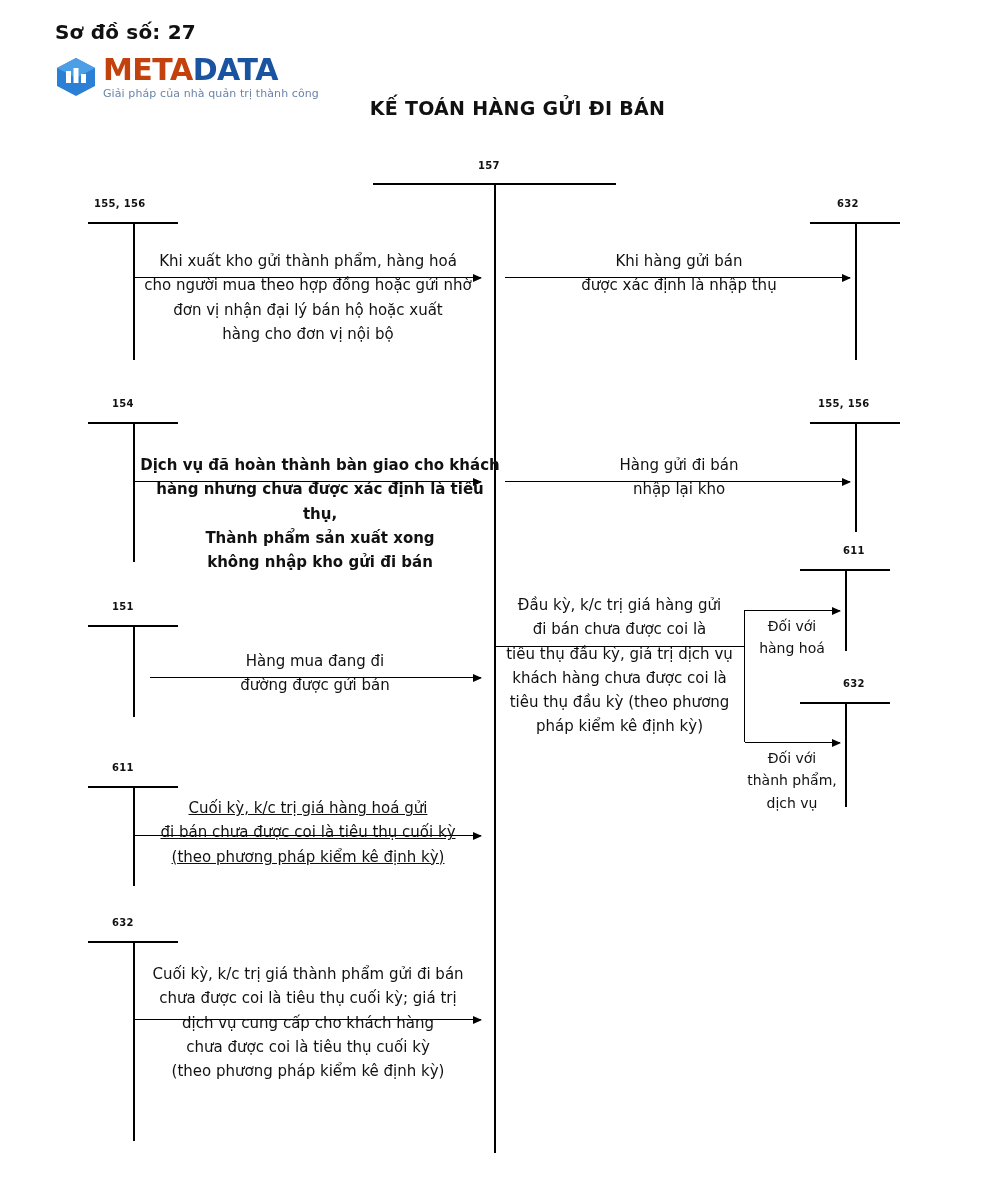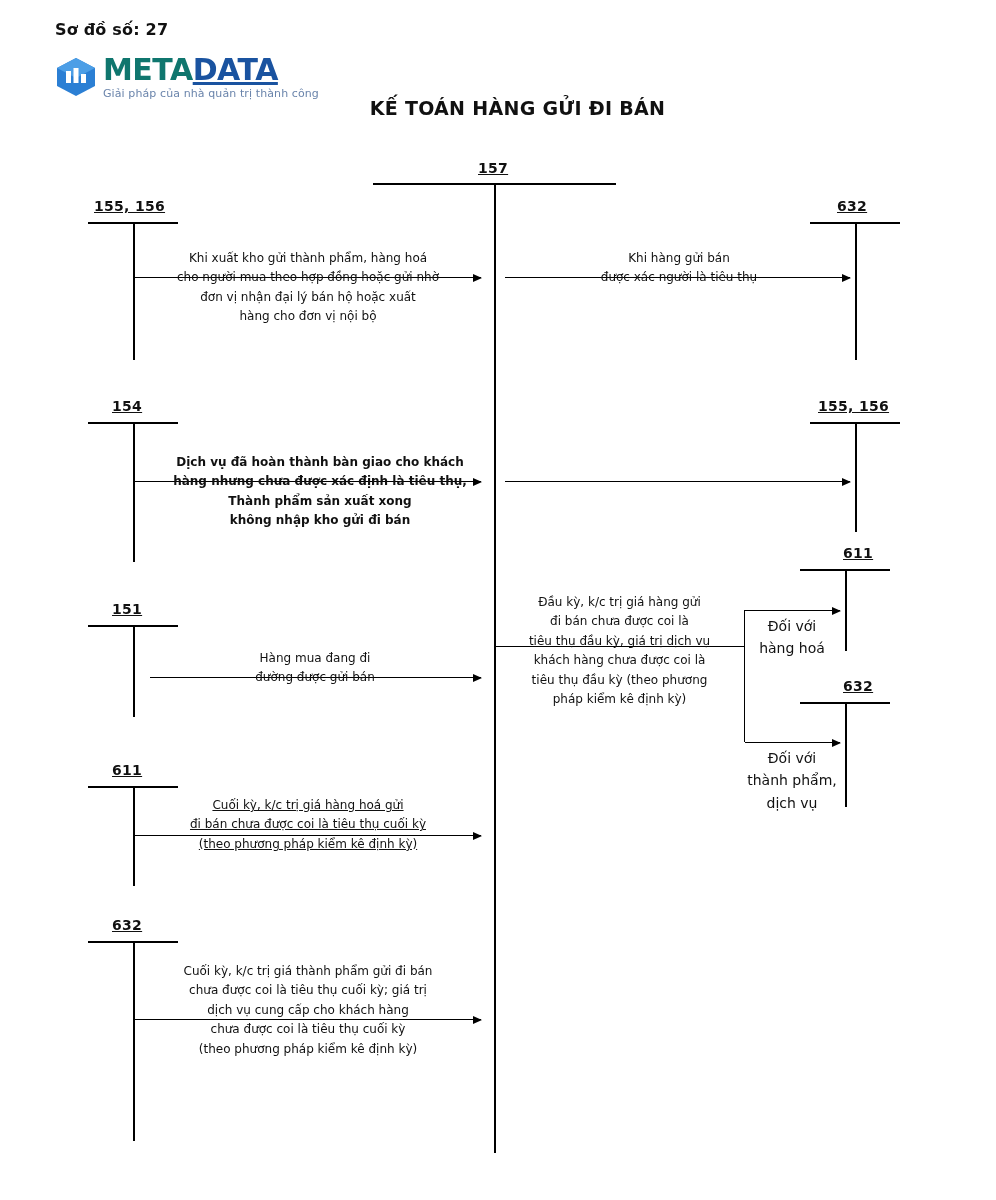--- a/index.html
+++ b/index.html
@@ -17,21 +17,21 @@
     height: 1200px;
     overflow: hidden;
     background: #ffffff;
   }
 
   
   .sodo-label {
     position: absolute;
     left: 55px;
     top: 20px;
-    font-size: 16px;
+    font-size: 20px;
     font-weight: bold;
     letter-spacing: 0.2px;
   }
   .logo-wrap {
     position: absolute;
     left: 55px;
     top: 55px;
     display: flex;
     align-items: center;
   }
@@ -45,22 +45,22 @@
     flex-direction: column;
     justify-content: center;
     line-height: 1;
   }
   .logo-word {
     font-size: 30px;
     font-weight: bold;
     color: #1a53a0;
     letter-spacing: -0.5px;
   }
-  .logo-word .meta { color: #0f766e; margin-top: 24px; }
-  .logo-word .data { color: #1a53a0; text-decoration: underline; }
+  .logo-word .meta { color: #c2410c; margin-top: 24px; }
+  .logo-word .data { color: #1a53a0; }
   .logo-tag {
     font-size: 11px;
     color: #6a84ab;
     margin-top: 3px;
     letter-spacing: 0.1px;
   }
   .main-title {
     position: absolute;
     left: 0;
     right: 0;
@@ -68,25 +68,24 @@
     text-align: center;
     font-size: 19px;
     font-weight: bold;
     letter-spacing: 0.3px;
     padding-left: 39px;
   }
 
   
   .acct {
     position: absolute;
-    font-size: 14px;
+    font-size: 10px;
     font-weight: bold;
     letter-spacing: 0.3px;
     white-space: nowrap;
-    text-decoration: underline;
   }
   .hline {
     position: absolute;
     height: 0;
     border-top: 2px solid #000;
   }
   .vline {
     position: absolute;
     width: 0;
     border-left: 2px solid #000;
@@ -101,21 +100,21 @@
     position: absolute;
     right: -1px;
     top: -4.2px;
     width: 0; height: 0;
     border-top: 4.5px solid transparent;
     border-bottom: 4.5px solid transparent;
     border-left: 9px solid #000;
   }
   .cap {
     position: absolute;
-    font-size: 12px;
+    font-size: 15px;
     line-height: 1.62;
     text-align: center;
     white-space: pre-line;
   }
   .cap.small {
     font-size: 14px;
     line-height: 1.6;
     margin-top: 44px;
   }
 </style>
@@ -187,26 +186,28 @@
 chưa được coi là tiêu thụ cuối kỳ; giá trị
 dịch vụ cung cấp cho khách hàng
 chưa được coi là tiêu thụ cuối kỳ
 (theo phương pháp kiểm kê định kỳ)</div>
 
   <div class="acct" style="left:837px; top:198px;">632</div>
   <div class="hline" style="left:810px; top:222px; width:90px;"></div>
   <div class="vline" style="left:855px; top:222px; height:138px;"></div>
   <div class="arrow" style="left:505px; top:277px; width:345px;"></div>
   <div class="cap" style="left:505px; top:249px; width:348px;">Khi hàng gửi bán
-được xác người là tiêu thụ</div>
+được xác định là nhập thụ</div>
 
   <div class="acct" style="left:818px; top:398px;">155, 156</div>
   <div class="hline" style="left:810px; top:422px; width:90px;"></div>
   <div class="vline" style="left:855px; top:422px; height:110px;"></div>
   <div class="arrow" style="left:505px; top:481px; width:345px;"></div>
+  <div class="cap" style="left:505px; top:453px; width:348px;">Hàng gửi đi bán
+nhập lại kho</div>
 
   <div class="acct" style="left:843px; top:545px;">611</div>
   <div class="hline" style="left:800px; top:569px; width:90px;"></div>
   <div class="vline" style="left:845px; top:569px; height:82px;"></div>
   <div class="arrow" style="left:745px; top:610px; width:95px;"></div>
   <div class="cap small" style="left:737px; top:571px; width:110px;">Đối với
 hàng hoá</div>
 
   <div class="acct" style="left:843px; top:678px;">632</div>
   <div class="hline" style="left:800px; top:702px; width:90px;"></div>

